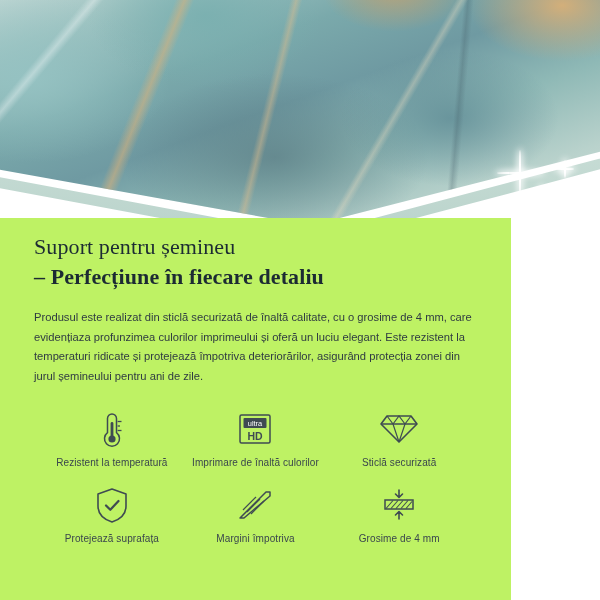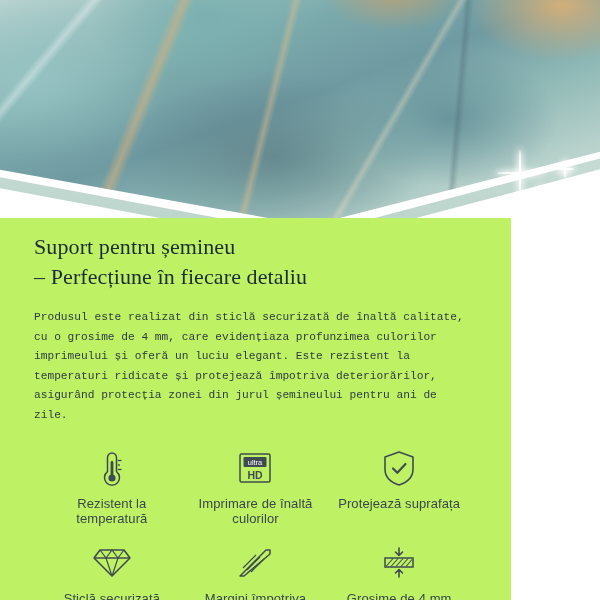--- a/index.html
+++ b/index.html
@@ -97,28 +97,27 @@
     padding: 14px 34px 0 34px;
   }
   .headline {
     color: #1c2b33;
     font-size: 22px;
     line-height: 30px;
     font-weight: 400;
     letter-spacing: 0.1px;
     font-family: "Liberation Serif", serif;
   }
-  .headline .line2 { display: block; }
+  .headline .line2 { display: block; font-weight: bold; }
   .body-copy {
     margin-top: 16px;
     color: #2f3b42;
     font-size: 11.2px;
     line-height: 19.5px;
     max-width: 528px;
-    font-family: Liberation Mono, monospace;
   }
 
   
   .features {
     margin-top: 22px;
     display: grid;
     grid-template-columns: repeat(3, 1fr);
     row-gap: 16px;
     padding: 0 6px;
   }
@@ -129,21 +128,21 @@
     text-align: center;
   }
   .feature-icon {
     height: 42px;
     display: flex;
     align-items: center;
     justify-content: center;
   }
   .feature-label {
     margin-top: 7px;
-    font-size: 13px;
+    font-size: 10px;
     color: #3a464d;
     letter-spacing: 0.1px;
   }
   svg { display: block; }
 </style>
 </head>
 <body>
 
 <div class="page">
 
@@ -190,39 +189,39 @@
             <rect x="7.5" y="8" width="23" height="10" rx="1" fill="#3f4b52"></rect>
             <text x="19" y="15.8" font-family="Liberation Sans, sans-serif" font-size="7.4" fill="#ffffff" text-anchor="middle">ultra</text>
             <text x="19" y="29.5" font-family="Liberation Sans, sans-serif" font-size="10.5" font-weight="bold" fill="#3f4b52" text-anchor="middle">HD</text>
           </svg>
         </div>
         <div class="feature-label">Imprimare de înaltă culorilor</div>
       </div>
 
       <div class="feature">
         <div class="feature-icon">
-          <svg width="36" height="40" viewBox="0 0 36 40">
-            <path d="M18 4 L32 9 v12 c0 8 -6 13.5 -14 16 C10 34.5 4 29 4 21 V9 z" fill="none" stroke="#3f4b52" stroke-width="1.6" stroke-linejoin="round"></path>
-            <path d="M12 20.5 l4.3 4.3 L24.5 16" fill="none" stroke="#3f4b52" stroke-width="2.2" stroke-linecap="round" stroke-linejoin="round"></path>
-          </svg>
-        </div>
-        <div class="feature-label">Protejează suprafața</div>
-      </div>
-
-      <div class="feature">
-        <div class="feature-icon">
           <svg width="40" height="34" viewBox="0 0 40 34">
             <path d="M8 4 h24 l6 8 -18 18 -18 -18 z" fill="none" stroke="#3f4b52" stroke-width="1.6" stroke-linejoin="round"></path>
             <path d="M2 12 h36" stroke="#3f4b52" stroke-width="1.4"></path>
             <path d="M8 4 L14 12 L20 30" fill="none" stroke="#3f4b52" stroke-width="1.2"></path>
             <path d="M32 4 L26 12 L20 30" fill="none" stroke="#3f4b52" stroke-width="1.2"></path>
             <path d="M14 12 L20 4 L26 12" fill="none" stroke="#3f4b52" stroke-width="1.2"></path>
           </svg>
         </div>
         <div class="feature-label">Sticlă securizată</div>
+      </div>
+
+      <div class="feature">
+        <div class="feature-icon">
+          <svg width="36" height="40" viewBox="0 0 36 40">
+            <path d="M18 4 L32 9 v12 c0 8 -6 13.5 -14 16 C10 34.5 4 29 4 21 V9 z" fill="none" stroke="#3f4b52" stroke-width="1.6" stroke-linejoin="round"></path>
+            <path d="M12 20.5 l4.3 4.3 L24.5 16" fill="none" stroke="#3f4b52" stroke-width="2.2" stroke-linecap="round" stroke-linejoin="round"></path>
+          </svg>
+        </div>
+        <div class="feature-label">Protejează suprafața</div>
       </div>
 
       <div class="feature">
         <div class="feature-icon">
           <svg width="38" height="34" viewBox="0 0 38 34">
             <path d="M4 30 L30 4 L34 4 L34 8 L8 30 z" fill="none" stroke="#3f4b52" stroke-width="1.5" stroke-linejoin="round"></path>
             <line x1="11" y1="24" x2="24" y2="11" stroke="#3f4b52" stroke-width="1.2"></line>
             <line x1="15" y1="26" x2="28" y2="13" stroke="#3f4b52" stroke-width="1.2"></line>
             <line x1="7" y1="22" x2="20" y2="9" stroke="#3f4b52" stroke-width="1.2"></line>
           </svg>

